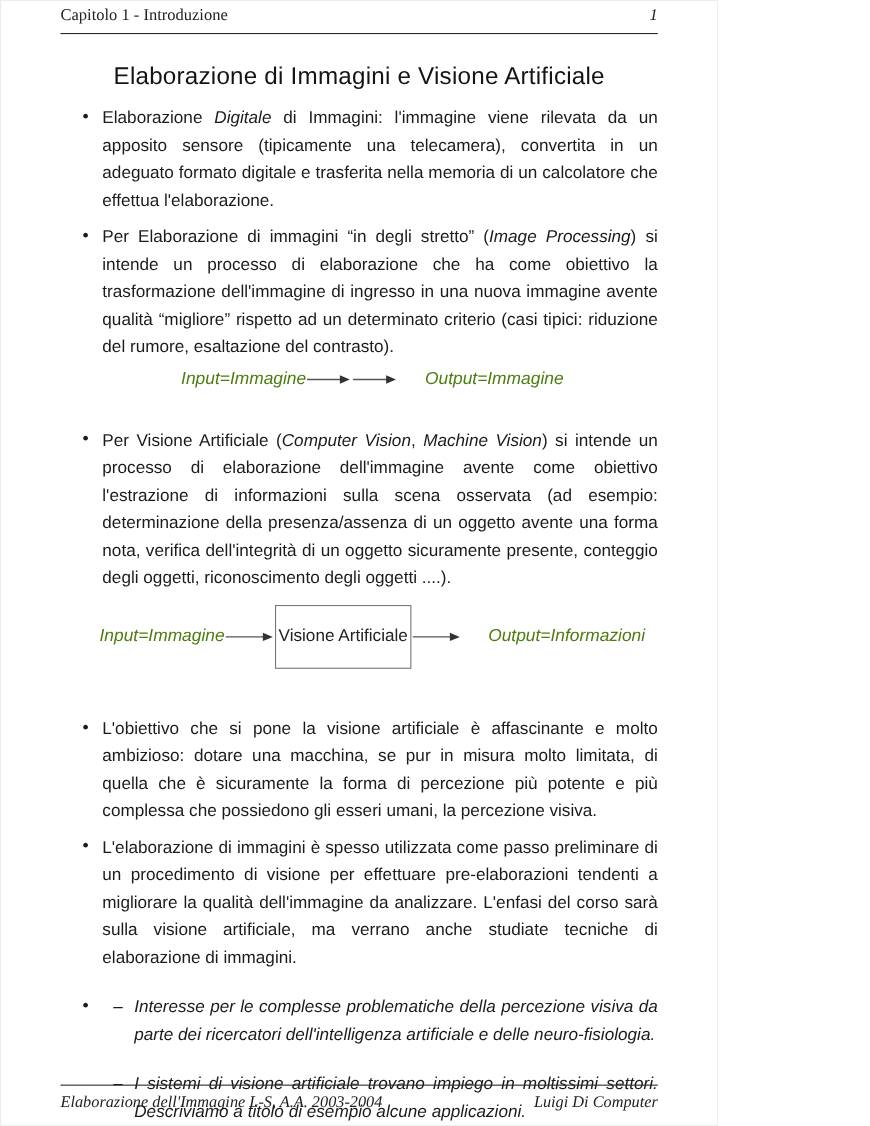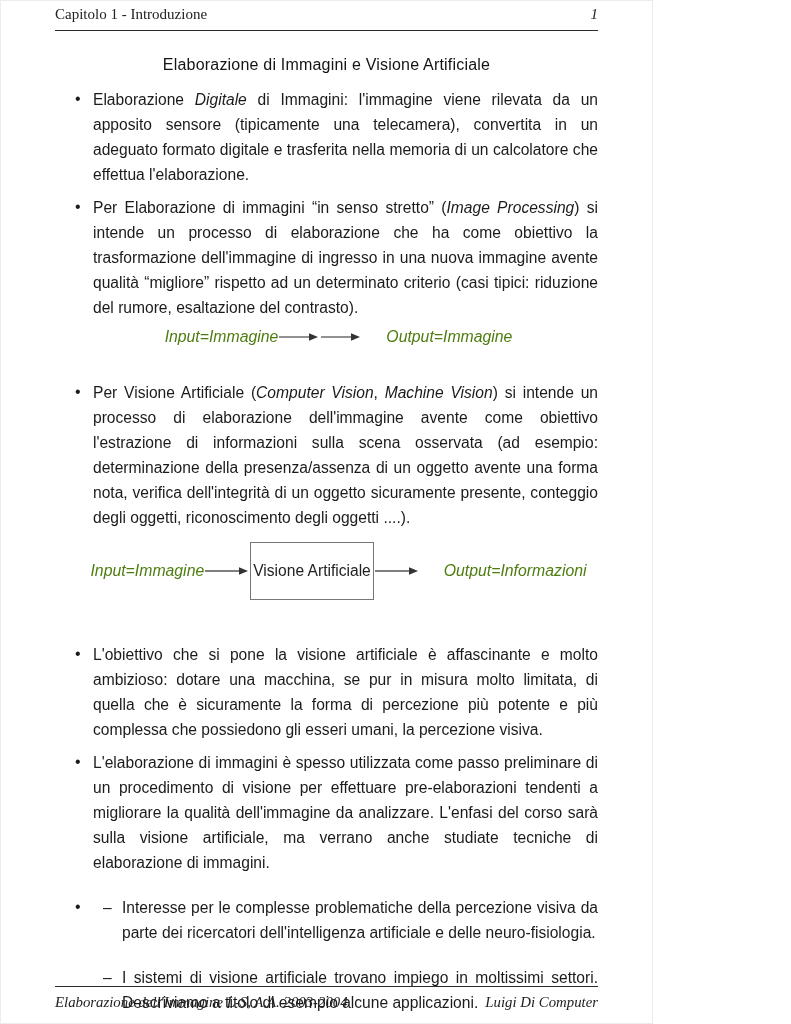--- a/index.html
+++ b/index.html
@@ -19,21 +19,21 @@
     display:flex; justify-content:space-between; align-items:baseline;
     font-family:"Liberation Serif", serif;
     font-size:15px; color:#222;
   }
   .hdr .pgnum { font-style:italic; }
   .hrule { border:0; border-top:1.6px solid #2a2a2a; margin:7px 0 0 0; }
 
   
   .title {
     text-align:center;
-    font-size:16px;
+    font-size:22px;
     margin-top:25px;
     color:#141414;
     letter-spacing:0.2px;
   }
 
   
   .content { margin-top:13px; }
   .bullet {
     position:relative;
     padding-left:38px;
@@ -76,20 +76,21 @@
   .dbox.one-line { min-height:58px; padding:4px 2px; white-space:nowrap; }
 
   
   .sublist { margin-top:5px; }
   .subitem {
     position:relative;
     margin-left:10px;
     padding-left:19px;
     text-align:justify;
     margin-top:20px;
+    font-style:italic;
   }
   .subitem::before {
     content:"\2013";
     position:absolute; left:0; top:0;
   }
 
   
   .footer { position:absolute; left:55px; right:55px; bottom:13px; }
   .frule { border:0; border-top:1.6px solid #2a2a2a; margin:0 0 7px 0; }
   .frow {
@@ -112,21 +113,21 @@
 
   <div class="title">Elaborazione di Immagini e Visione Artificiale</div>
 
   <div class="content">
 
     <div class="bullet">
       <span>Elaborazione </span><span class="it">Digitale</span><span> di Immagini: l'immagine viene rilevata da un apposito sensore (tipicamente una telecamera), convertita in un adeguato formato digitale e trasferita nella memoria di un calcolatore che effettua l'elaborazione.</span>
     </div>
 
     <div class="bullet">
-      <span>Per Elaborazione di immagini “in senso stretto” (</span><span class="it">Image Processing</span><span>) si intende un processo di elaborazione che ha come obiettivo la trasformazione dell'immagine di ingresso in una nuova immagine avente qualità “migliore” rispetto ad un determinato criterio (casi tipici: riduzione del rumore, esaltazione del contrasto).</span>
+      <span>Per Elaborazione di immagini “in degli stretto” (</span><span class="it">Image Processing</span><span>) si intende un processo di elaborazione che ha come obiettivo la trasformazione dell'immagine di ingresso in una nuova immagine avente qualità “migliore” rispetto ad un determinato criterio (casi tipici: riduzione del rumore, esaltazione del contrasto).</span>
     </div>
 
     <div class="diagram">
       <span class="dlabel">Input=Immagine</span>
       <svg class="arrow" width="40" height="12" viewBox="0 0 40 12">
         <line x1="0" y1="6" x2="31" y2="6" stroke="#555" stroke-width="1.3"></line>
         <path d="M30 2.2 L39 6 L30 9.8 Z" fill="#333"></path>
       </svg>
       <svg class="arrow" width="40" height="12" viewBox="0 0 40 12">
         <line x1="0" y1="6" x2="31" y2="6" stroke="#555" stroke-width="1.3"></line>

